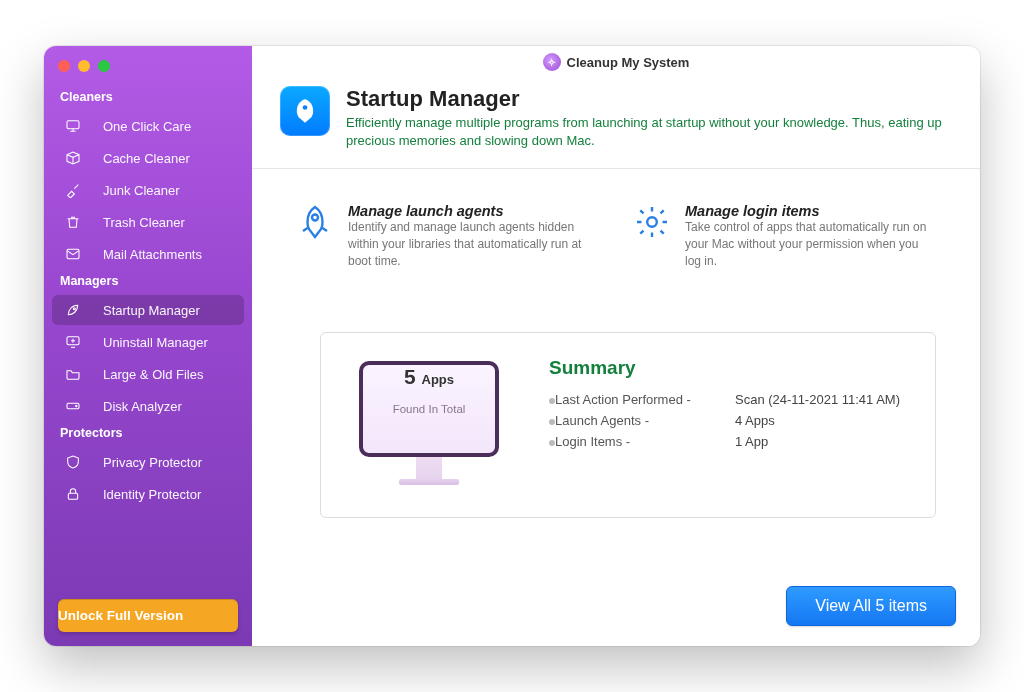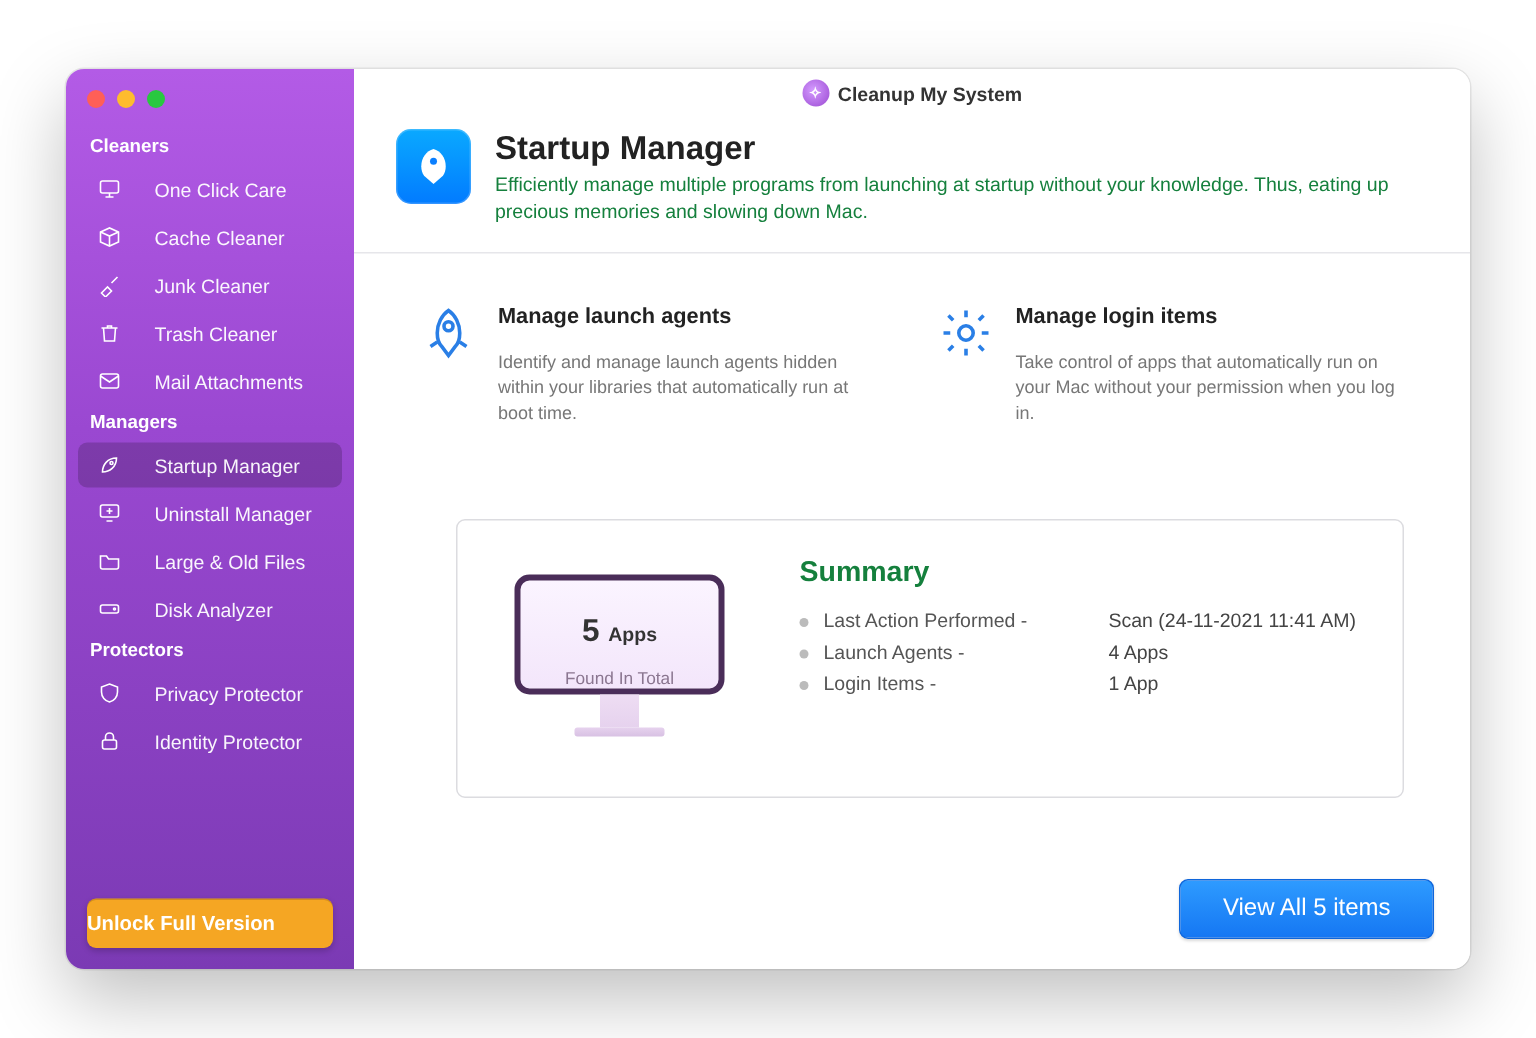--- a/index.html
+++ b/index.html
@@ -12,21 +12,21 @@
   .window {
     width: 936px; height: 600px;
     border-radius: 12px;
     overflow: hidden;
     box-shadow: 0 20px 50px rgba(0,0,0,0.25), 0 0 0 1px rgba(0,0,0,0.08);
     display: flex;
     background: #fff;
   }
   
   .sidebar {
-    width: 192px; height: 100%;
+    width: 208px; height: 100%;
     background: linear-gradient(180deg, #b35be6 0%, #9a48d1 40%, #7b3ab4 100%);
     display: flex; flex-direction: column;
     color: #fff;
     padding: 10px 0 14px 0;
   }
   .traffic {
     display: flex; gap: 8px; padding: 4px 14px 14px 14px;
   }
   .traffic span {
     width: 12px; height: 12px; border-radius: 50%;
@@ -92,47 +92,47 @@
   }
   .header .badge svg { width: 28px; height: 28px; fill: #fff; }
   .header h1 { font-size: 22px; font-weight: 700; color: #222; margin-bottom: 2px;}
   .header p { font-size: 13px; color: #15803d; line-height: 1.4; max-width: 600px;}
   .features {
     display: flex; gap: 34px; padding: 34px 44px 12px 44px;
   }
   .feature { display: flex; gap: 14px; flex: 1; align-items: flex-start;}
   .feature .ficon { width: 38px; height: 38px; flex: 0 0 38px; display:flex; align-items:center; justify-content:center;}
   .feature .ficon svg { width: 36px; height: 36px; stroke: #2a7fe6; fill: none; stroke-width: 1.6;}
-  .feature h3 { font-size: 14.5px; font-weight: 700; color: #222; margin-bottom: 14px;}
+  .feature h3 { font-size: 14.5px; font-weight: 700; color: #222; margin-bottom: 0; font-style: italic;}
   .feature p { font-size: 12px; color: #777; line-height: 1.4;}
   .summary-box {
     margin: 50px 44px 0 68px;
     border: 1px solid #dcdce0; border-radius: 6px;
     padding: 24px 28px 28px 28px;
     display: flex; gap: 40px;
     height: 186px;
   }
   .monitor-wrap { flex: 0 0 160px; display:flex; align-items:center; justify-content:center;}
   .monitor {
     width: 140px; position: relative;
   }
   .screen {
-    width: 140px; height: 80px; border-radius: 10px;
+    width: 140px; height: 96px; border-radius: 10px;
     border: 4px solid #4a2d59;
     background: linear-gradient(180deg, #fbf4ff 0%, #f3e6fb 100%);
-    display: flex; flex-direction: column; align-items: center; justify-content: flex-end;
+    display: flex; flex-direction: column; align-items: center; justify-content: flex-start;
   }
   .screen .count { font-size: 21px; font-weight: 700; color: #333; }
   .screen .count small { font-size: 13px; font-weight: 600;}
   .screen .sub { font-size: 11.5px; color: #8a7690; margin-top: 14px;}
   .stand { width: 26px; height: 22px; background: linear-gradient(180deg,#eeddf3,#e6d2ee); margin: 0 auto; }
   .base { width: 60px; height: 6px; background: linear-gradient(180deg,#e6d2ee,#d8c1e3); margin: 0 auto; border-radius: 2px;}
   .summary-text { flex: 1; }
   .summary-text h2 { font-size: 19px; font-weight: 700; color: #15803d; margin-bottom: 10px;}
-  .srow { display:flex; gap: 10px; font-size: 13px; color: #555; padding: 3px 0;}
+  .srow { display:flex; font-size: 13px; color: #555; padding: 3px 0;}
   .srow .dot { width:6px; height:6px; border-radius:50%; background:#bbb; margin-top:6px; flex:0 0 6px;}
   .srow .lab { flex: 0 0 180px; }
   .srow .val { color: #444;}
   .footer {
     margin-top: auto; display:flex; justify-content:flex-end; padding: 16px 24px 20px;
   }
   .view-btn {
     background: linear-gradient(180deg, #2e9bff 0%, #1577f3 100%);
     color: #fff; font-size: 16px; font-weight: 500;
     padding: 10px 28px; border-radius: 6px;

